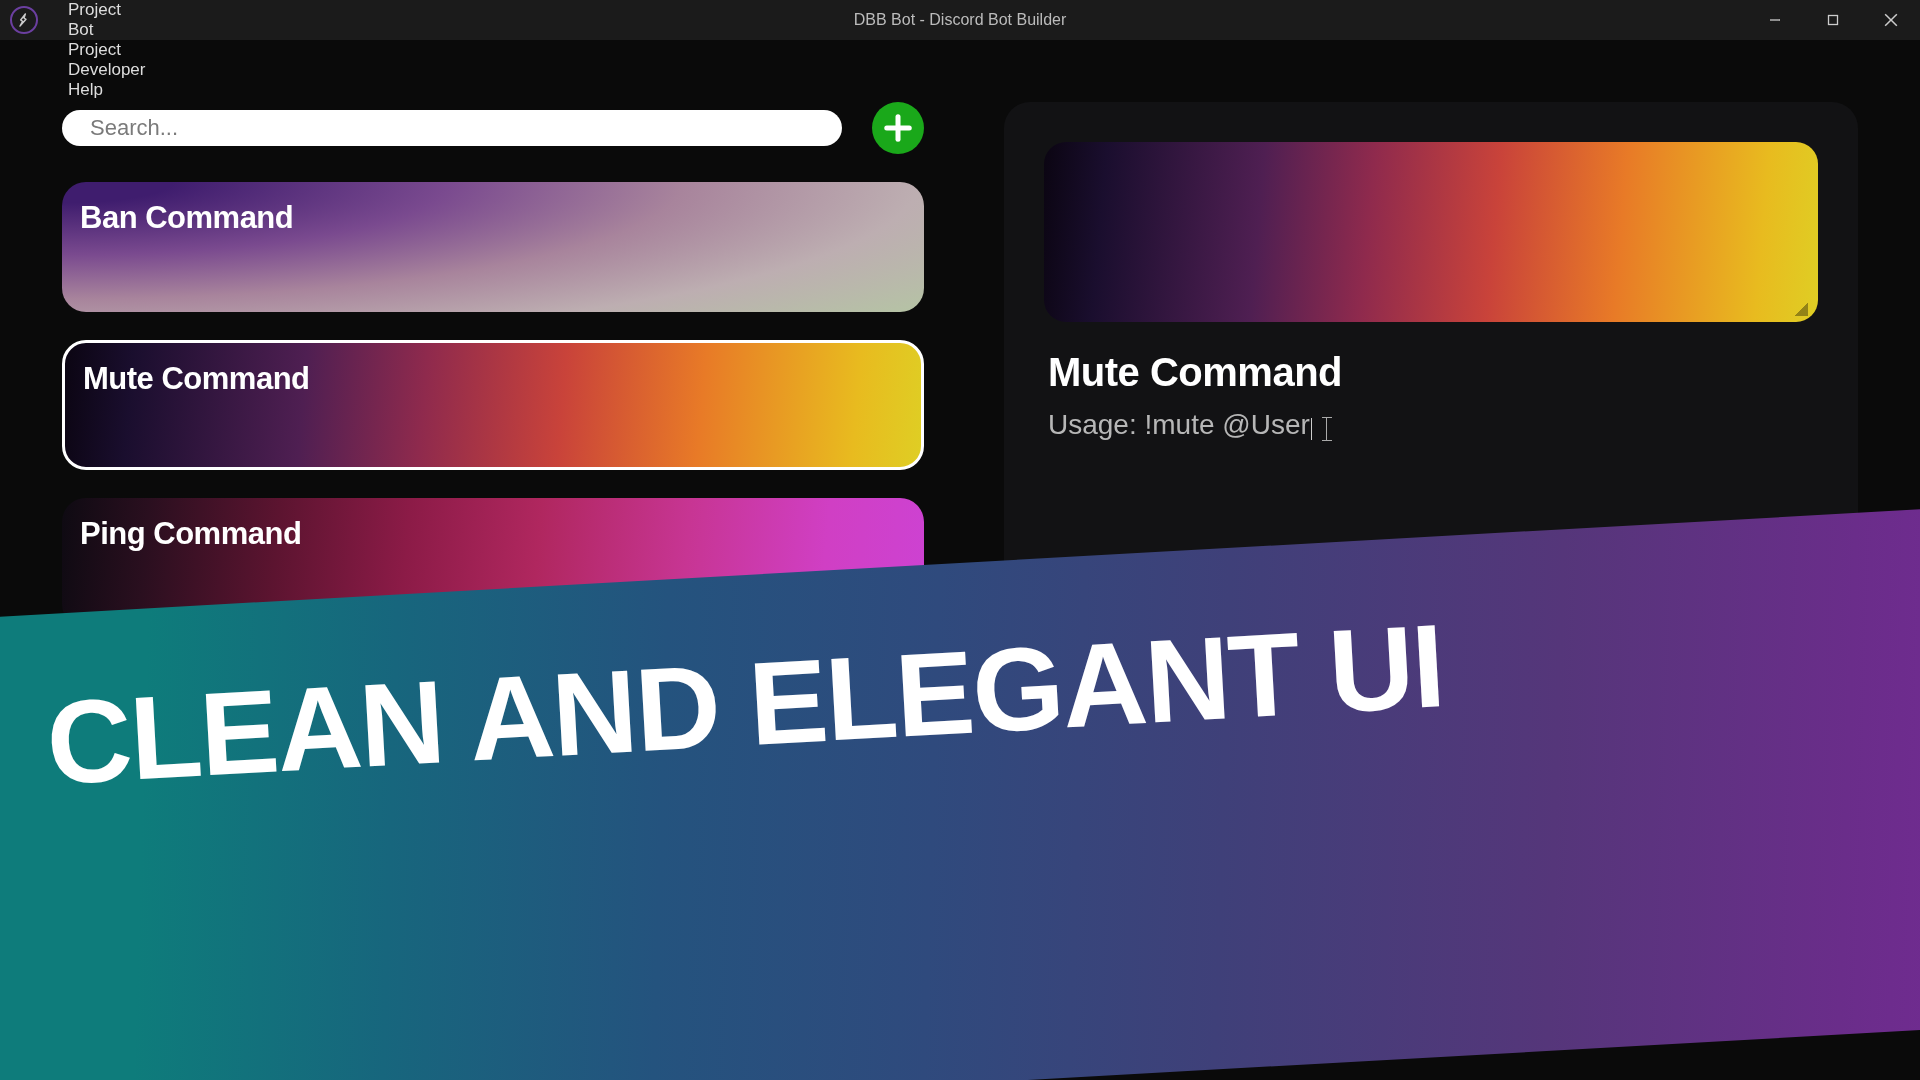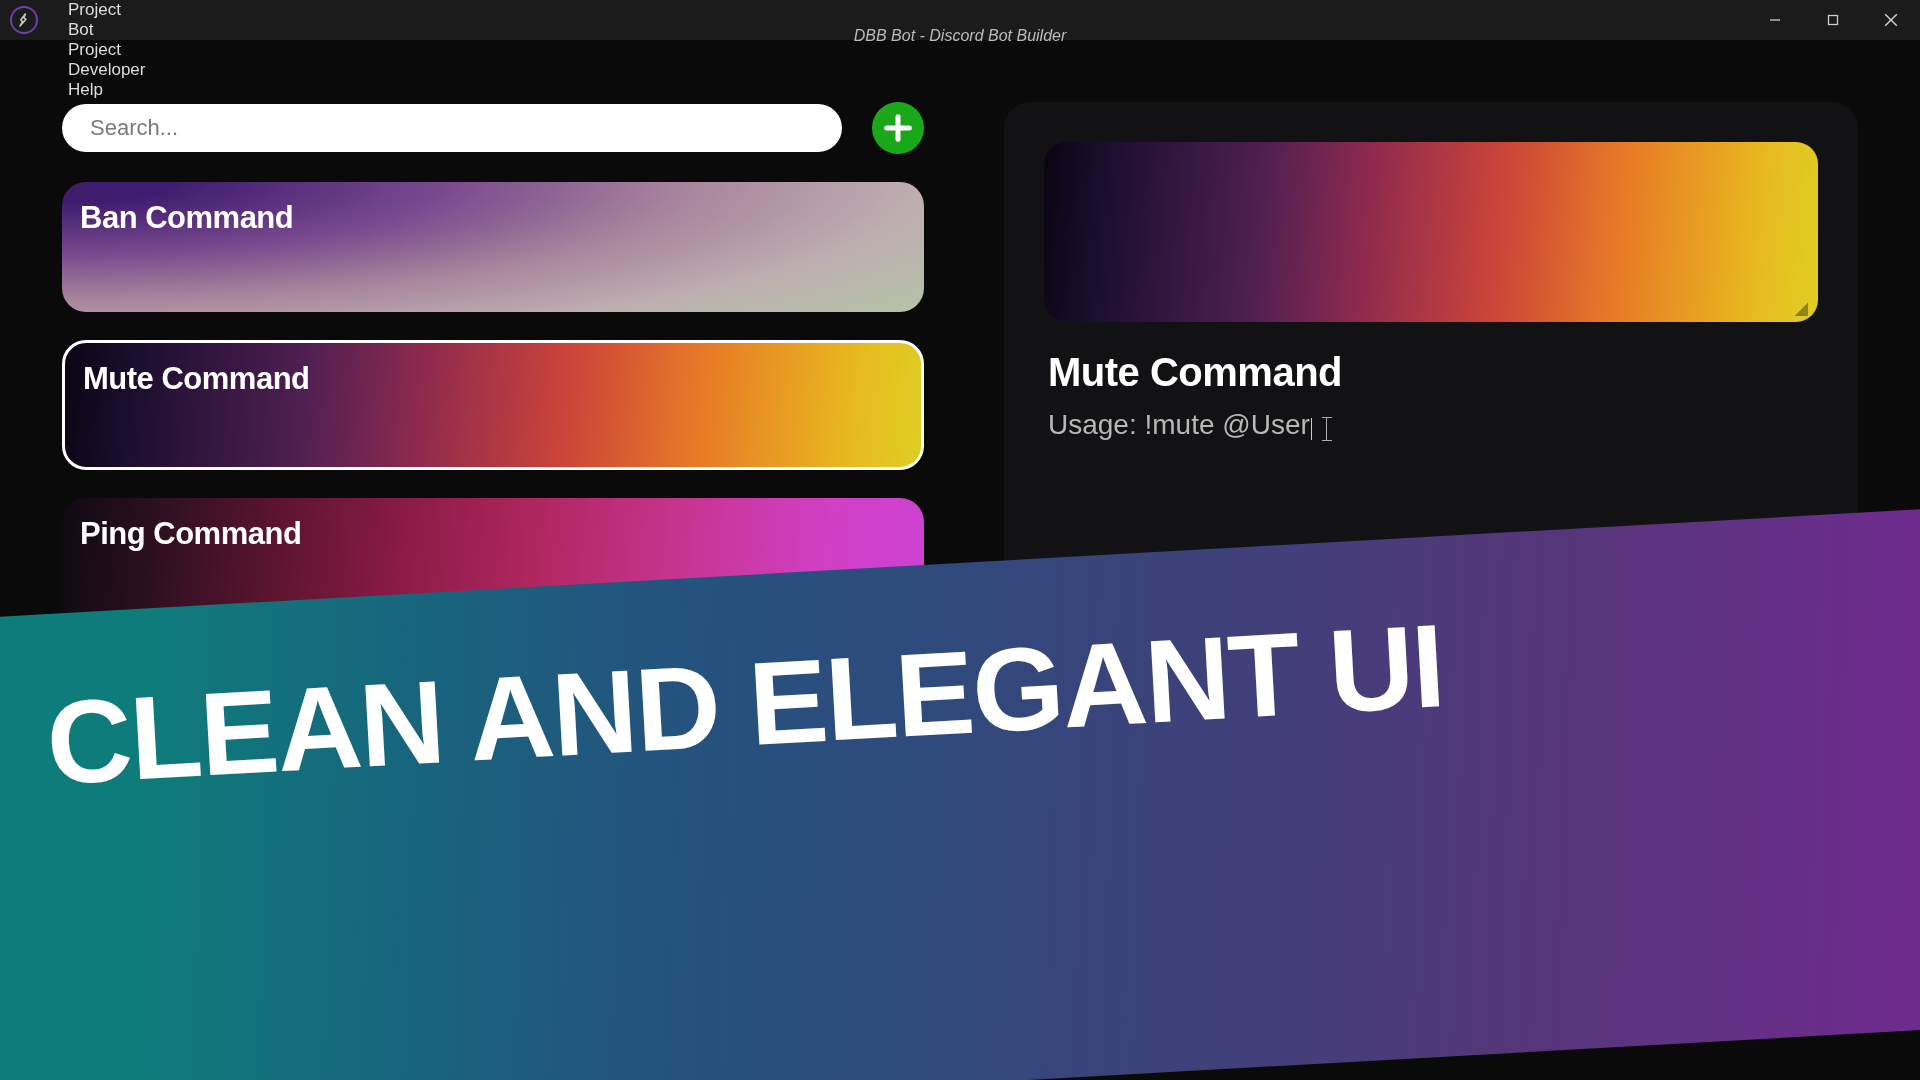--- a/index.html
+++ b/index.html
@@ -31,27 +31,26 @@
     padding: 0 12px;
     height: 100%;
     display: flex;
     align-items: center;
     cursor: default;
   }
   .titlebar .title-center {
     position: absolute;
     left: 50%;
     transform: translateX(-50%);
-    top: 16px;
+    top: 0;
     height: 100%;
     display: flex;
     align-items: center;
     color: #bbb;
     font-size: 16px;
-    font-style: italic;
   }
   .titlebar .window-controls {
     position: absolute;
     right: 0;
     top: 0;
     height: 100%;
     display: flex;
   }
   .titlebar .win-btn {
     width: 58px;
@@ -69,21 +68,21 @@
     display: flex;
     padding: 62px 62px 0 62px;
     gap: 80px;
   }
 
   
   .left-col { width: 862px; }
   .search-row { display: flex; align-items: center; gap: 30px; margin-bottom: 28px; }
   .search-input {
     flex: 1;
-    height: 48px;
+    height: 36px;
     border-radius: 26px;
     border: none;
     background: #fff;
     color: #333;
     font-size: 22px;
     padding: 0 28px;
     outline: none;
   }
   .search-input::placeholder { color: #7a7a7a; }
   .add-btn {

